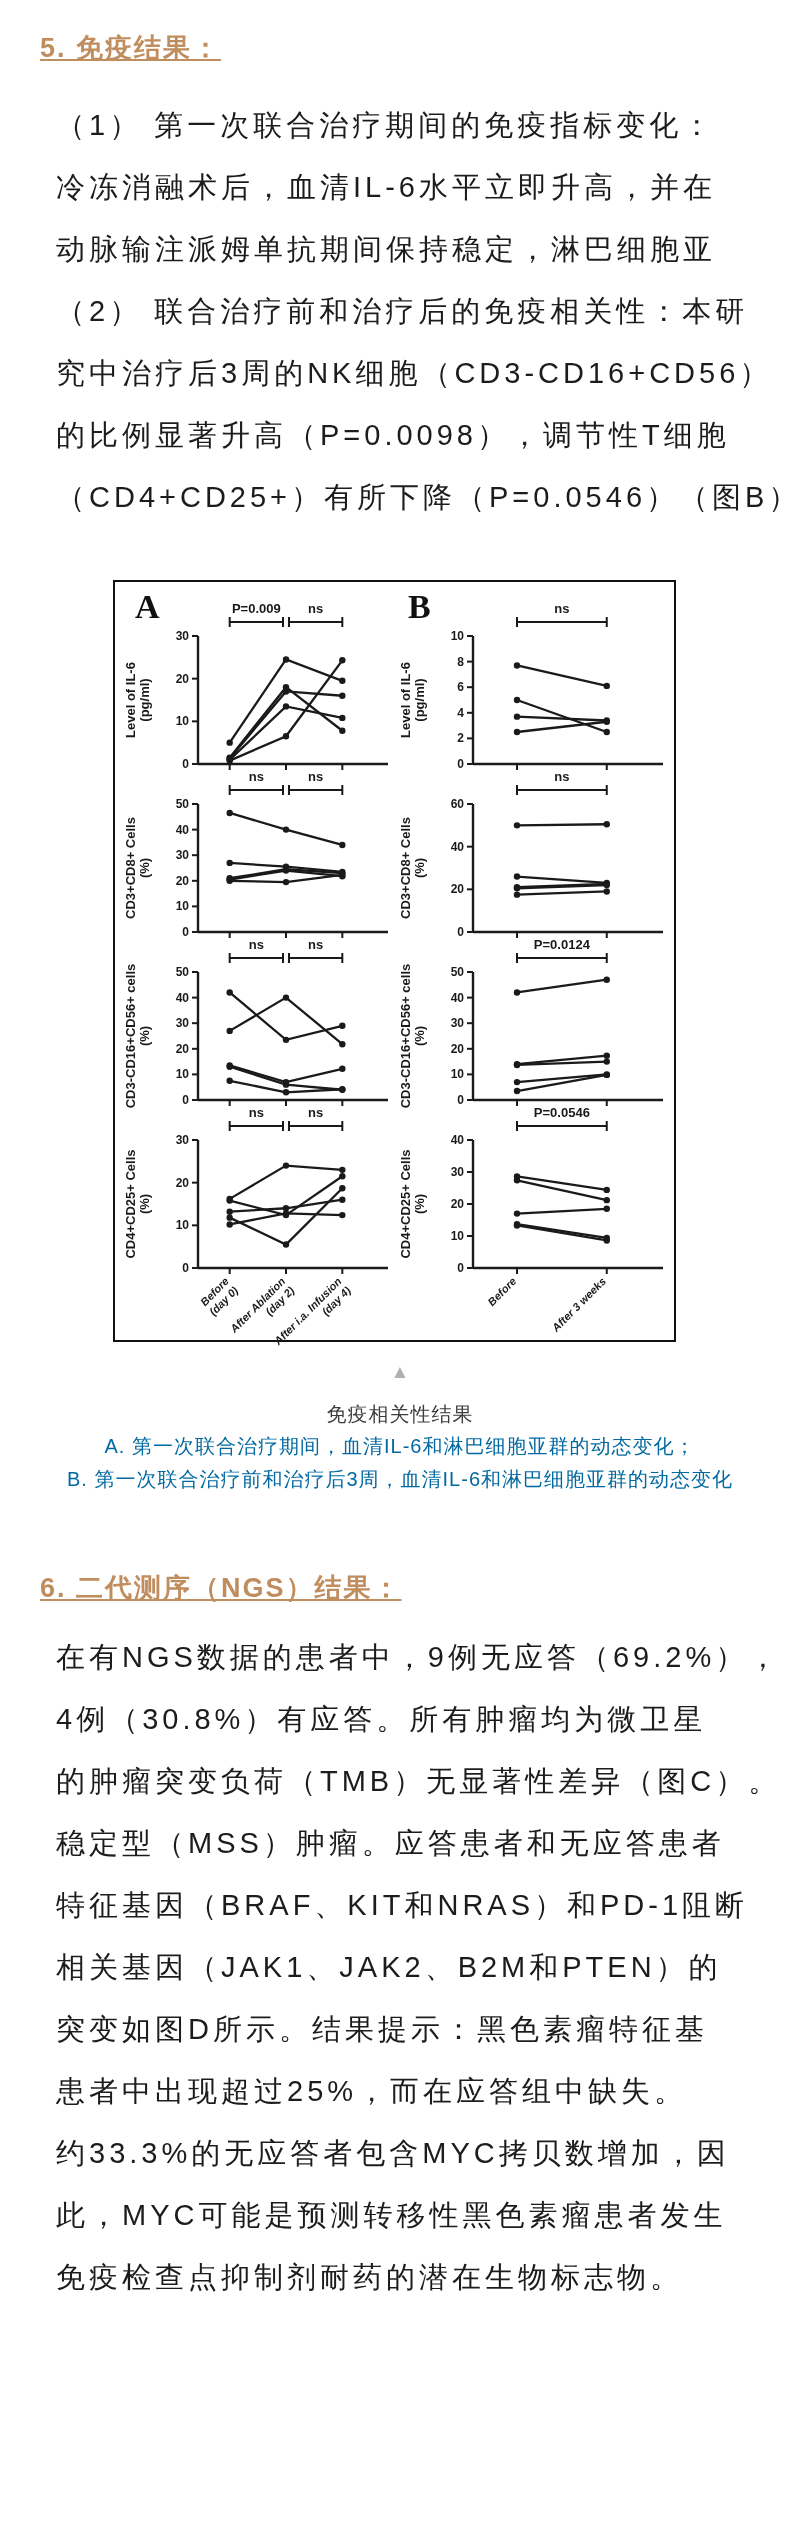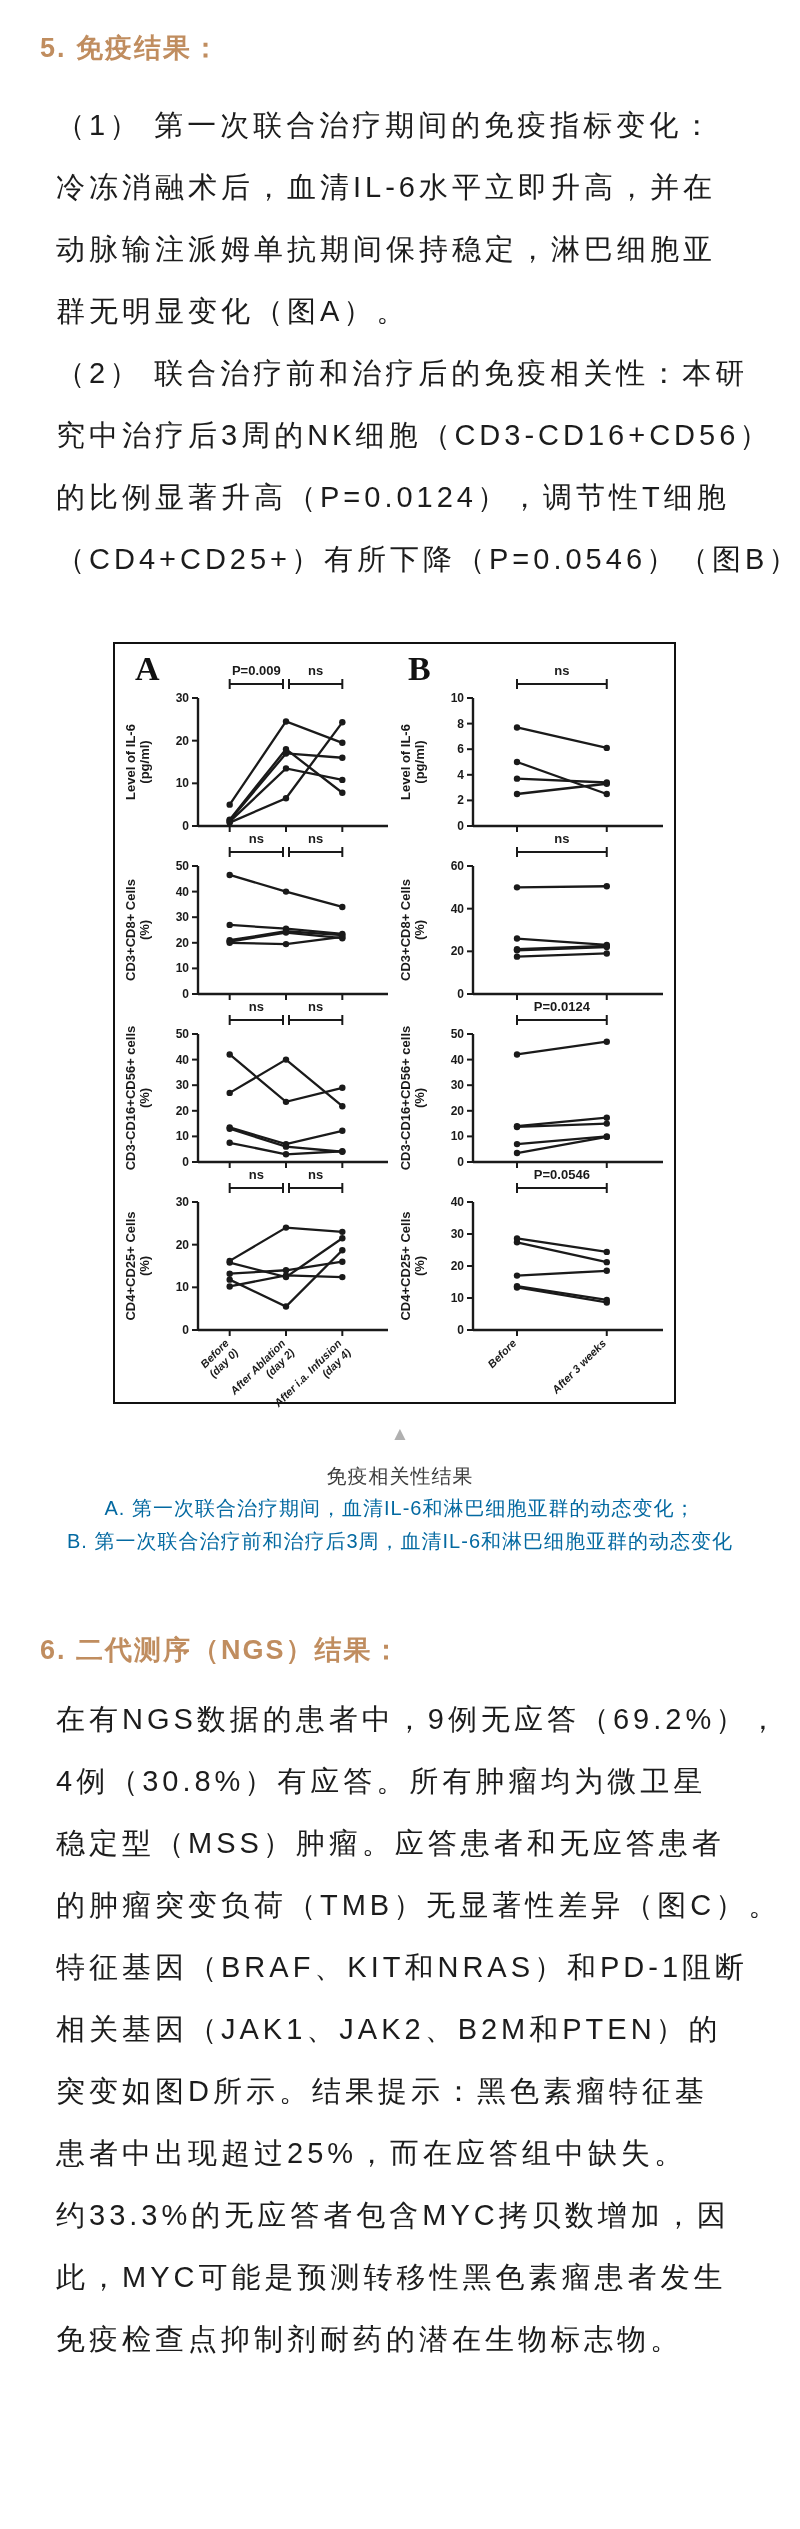--- a/index.html
+++ b/index.html
@@ -1,18 +1,18 @@
 <!DOCTYPE html>
 <html><head>
 <meta charset="utf-8">
 <style>
   html,body{margin:0;padding:0;background:#ffffff;}
   body{width:800px;font-family:"Liberation Sans","DejaVu Sans",sans-serif;color:#1c1c1c;}
   .content{padding:30px 40px 36px 40px;}
-  .sec-heading{color:#c08d5f;font-size:27px;font-weight:bold;letter-spacing:2px;margin:0 0 28px 0;}
+  .sec-heading{color:#c08d5f;font-size:27px;font-weight:bold;letter-spacing:2px;margin:0 0 28px 0;text-decoration:underline;}
   .sec-heading.second{margin-top:74px;margin-bottom:20px;}
   .para{margin:16px;}
   .para .line{font-size:29px;line-height:62px;letter-spacing:4px;color:#1c1c1c;white-space:nowrap;}
   .figure-box{position:relative;width:559px;height:758px;border:2px solid #111;background:#fff;margin:52px 0 0 73px;}
   .panel-label{position:absolute;font-family:"Liberation Serif","DejaVu Serif",serif;font-weight:bold;font-size:34px;color:#111;top:6px;}
   .panel-label.a{left:20px;}
   .panel-label.b{left:293px;}
   .chart{position:absolute;overflow:visible;}
   .chart text{font-family:"Liberation Sans","DejaVu Sans",sans-serif;fill:#1a1a1a;}
   .c-col-a{left:8px;}
@@ -30,24 +30,23 @@
 <body>
 
 <main class="content">
 
   <h2 class="sec-heading">5. 免疫结果：</h2>
 
   <div class="para">
     <div class="line">（1）  第一次联合治疗期间的免疫指标变化：</div>
     <div class="line">冷冻消融术后，血清IL-6水平立即升高，并在</div>
     <div class="line">动脉输注派姆单抗期间保持稳定，淋巴细胞亚</div>
-    <div class="line">群无明显变化（图A）。</div>
     <div class="line">（2） 联合治疗前和治疗后的免疫相关性：本研</div>
     <div class="line">究中治疗后3周的NK细胞（CD3-CD16+CD56）</div>
-    <div class="line">的比例显著升高（P=0.0124），调节性T细胞</div>
+    <div class="line">的比例显著升高（P=0.0098），调节性T细胞</div>
     <div class="line">（CD4+CD25+）有所下降（P=0.0546）（图B）</div>
   </div>
 
   <div class="figure-box">
     <span class="panel-label a">A</span>
     <span class="panel-label b">B</span>
 
     <svg class="chart c-col-a c-row-0" width="272" height="172">
         <line x1="75" y1="40" x2="75" y2="168" stroke="#1a1a1a" stroke-width="2.4"></line>
         <line x1="75" y1="168" x2="265" y2="168" stroke="#1a1a1a" stroke-width="2.4"></line>
@@ -426,22 +425,22 @@
 
   <div class="cap-title">免疫相关性结果</div>
   <div class="cap-line">A. 第一次联合治疗期间，血清IL-6和淋巴细胞亚群的动态变化；</div>
   <div class="cap-line">B. 第一次联合治疗前和治疗后3周，血清IL-6和淋巴细胞亚群的动态变化</div>
 
   <h2 class="sec-heading second">6. 二代测序（NGS）结果：</h2>
 
   <div class="para">
     <div class="line">在有NGS数据的患者中，9例无应答（69.2%），</div>
     <div class="line">4例（30.8%）有应答。所有肿瘤均为微卫星</div>
+    <div class="line">的肿瘤突变负荷（TMB）无显著性差异（图C）。</div>
     <div class="line">稳定型（MSS）肿瘤。应答患者和无应答患者</div>
-    <div class="line">的肿瘤突变负荷（TMB）无显著性差异（图C）。</div>
     <div class="line">特征基因（BRAF、KIT和NRAS）和PD-1阻断</div>
     <div class="line">相关基因（JAK1、JAK2、B2M和PTEN）的</div>
     <div class="line">突变如图D所示。结果提示：黑色素瘤特征基</div>
     <div class="line">患者中出现超过25%，而在应答组中缺失。</div>
     <div class="line">约33.3%的无应答者包含MYC拷贝数增加，因</div>
     <div class="line">此，MYC可能是预测转移性黑色素瘤患者发生</div>
     <div class="line">免疫检查点抑制剂耐药的潜在生物标志物。</div>
   </div>
 
 </main>

